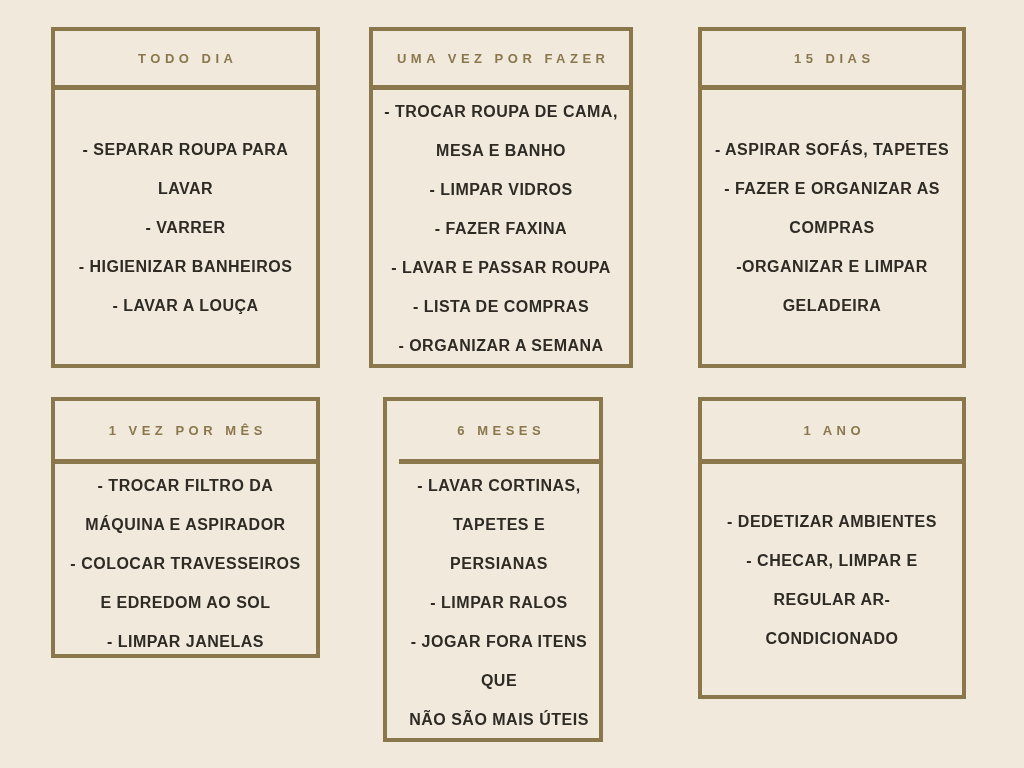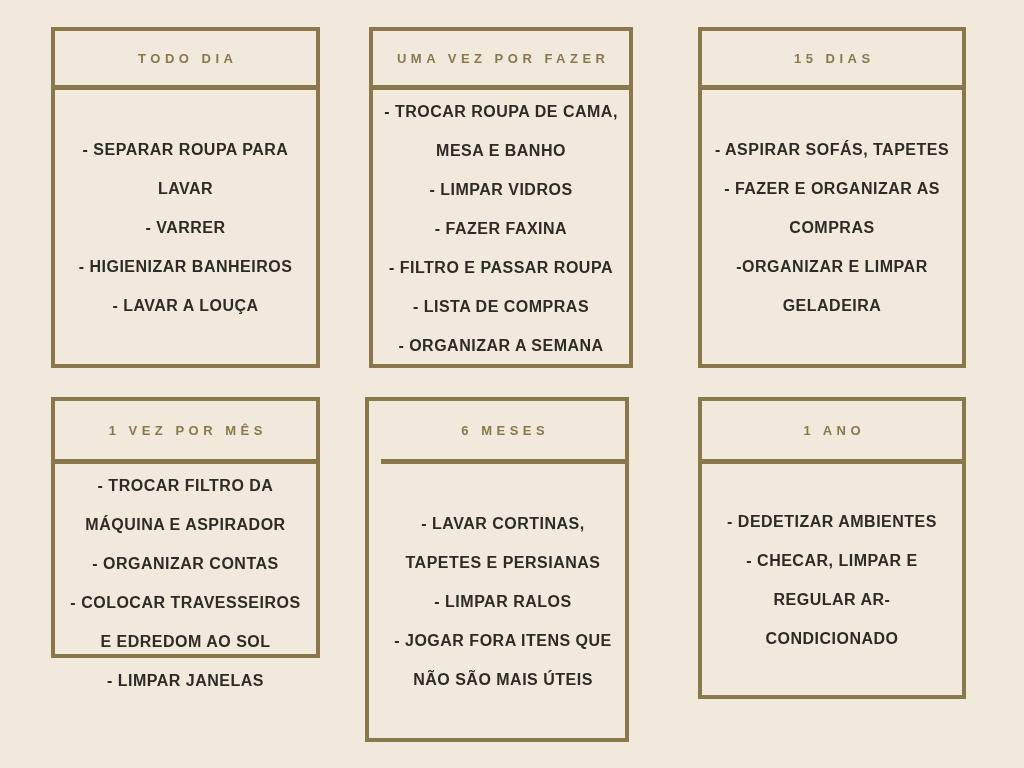--- a/index.html
+++ b/index.html
@@ -22,21 +22,21 @@
     border: 4px solid var(--accent);
     display: flex;
     flex-direction: column;
     background: var(--bg);
   }
   
   .c0 { left: 51px;  top: 27px;  width: 269px; height: 341px; }
   .c1 { left: 369px; top: 27px;  width: 264px; height: 341px; }
   .c2 { left: 698px; top: 27px;  width: 268px; height: 341px; }
   .c3 { left: 51px;  top: 397px; width: 269px; height: 261px; }
-  .c4 { left: 365px; top: 397px; width: 264px; height: 345px; padding-left: 12px; }
+  .c4 { left: 383px; top: 397px; width: 220px; height: 345px; padding-left: 12px; }
   .c5 { left: 698px; top: 397px; width: 268px; height: 302px; }
 
   .card-header {
     flex: 0 0 auto;
     border-bottom: 5px solid var(--accent);
     display: flex;
     align-items: center;
     justify-content: center;
   }
   .row1 .card-header { height: 59px; }
@@ -94,21 +94,21 @@
       <section class="card c1 row1">
     <header class="card-header">
       <h2 class="card-title">UMA VEZ POR FAZER</h2>
     </header>
     <div class="card-body">
       <ul class="task-list">
             <li class="task-item">- TROCAR ROUPA DE CAMA,
 MESA E BANHO</li>
             <li class="task-item">- LIMPAR VIDROS</li>
             <li class="task-item">- FAZER FAXINA</li>
-            <li class="task-item">- FILTRO E PASSAR ROUPA</li>
+            <li class="task-item">- LAVAR E PASSAR ROUPA</li>
             <li class="task-item">- LISTA DE COMPRAS</li>
             <li class="task-item">- ORGANIZAR A SEMANA</li>
           </ul>
     </div>
   </section>
       <section class="card c2 row1">
     <header class="card-header">
       <h2 class="card-title">15 DIAS</h2>
     </header>
     <div class="card-body">
@@ -122,21 +122,20 @@
     </div>
   </section>
       <section class="card c3 row2">
     <header class="card-header">
       <h2 class="card-title">1 VEZ POR MÊS</h2>
     </header>
     <div class="card-body">
       <ul class="task-list">
             <li class="task-item">- TROCAR FILTRO DA
 MÁQUINA E ASPIRADOR</li>
-            <li class="task-item">- ORGANIZAR CONTAS</li>
             <li class="task-item">- COLOCAR TRAVESSEIROS
 E EDREDOM AO SOL</li>
             <li class="task-item">- LIMPAR JANELAS</li>
           </ul>
     </div>
   </section>
       <section class="card c4 row2">
     <header class="card-header">
       <h2 class="card-title">6 MESES</h2>
     </header>

